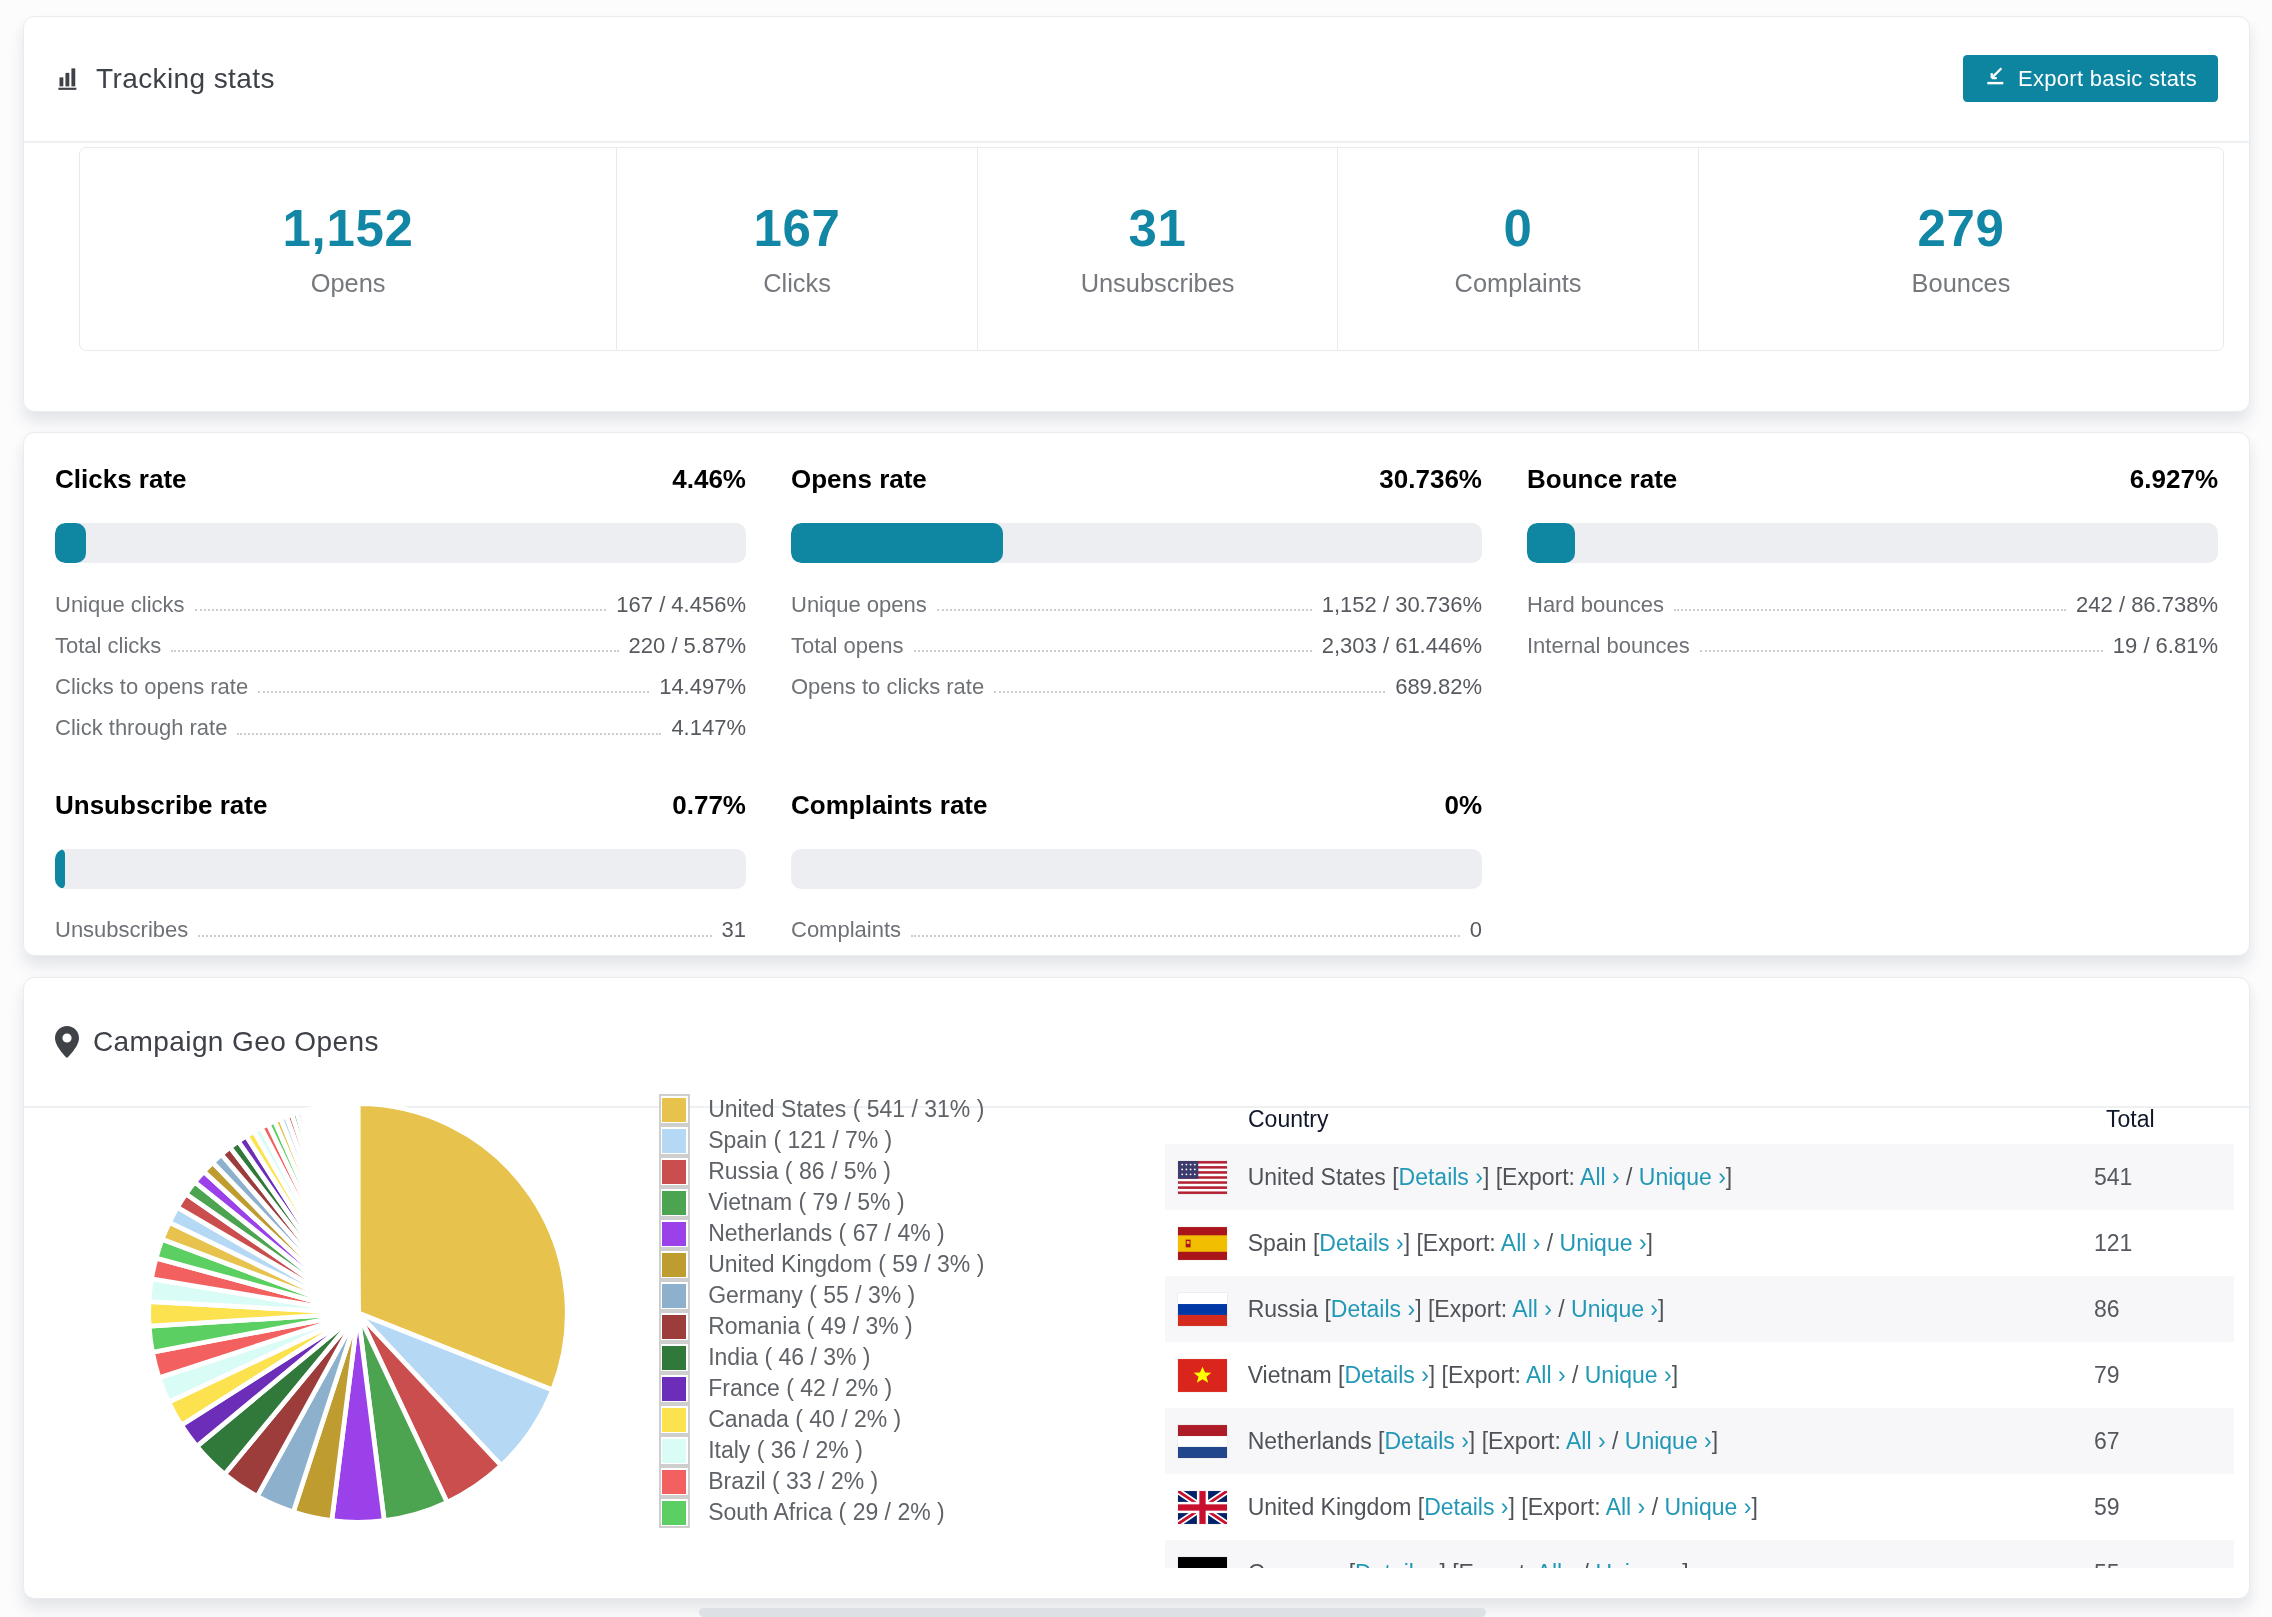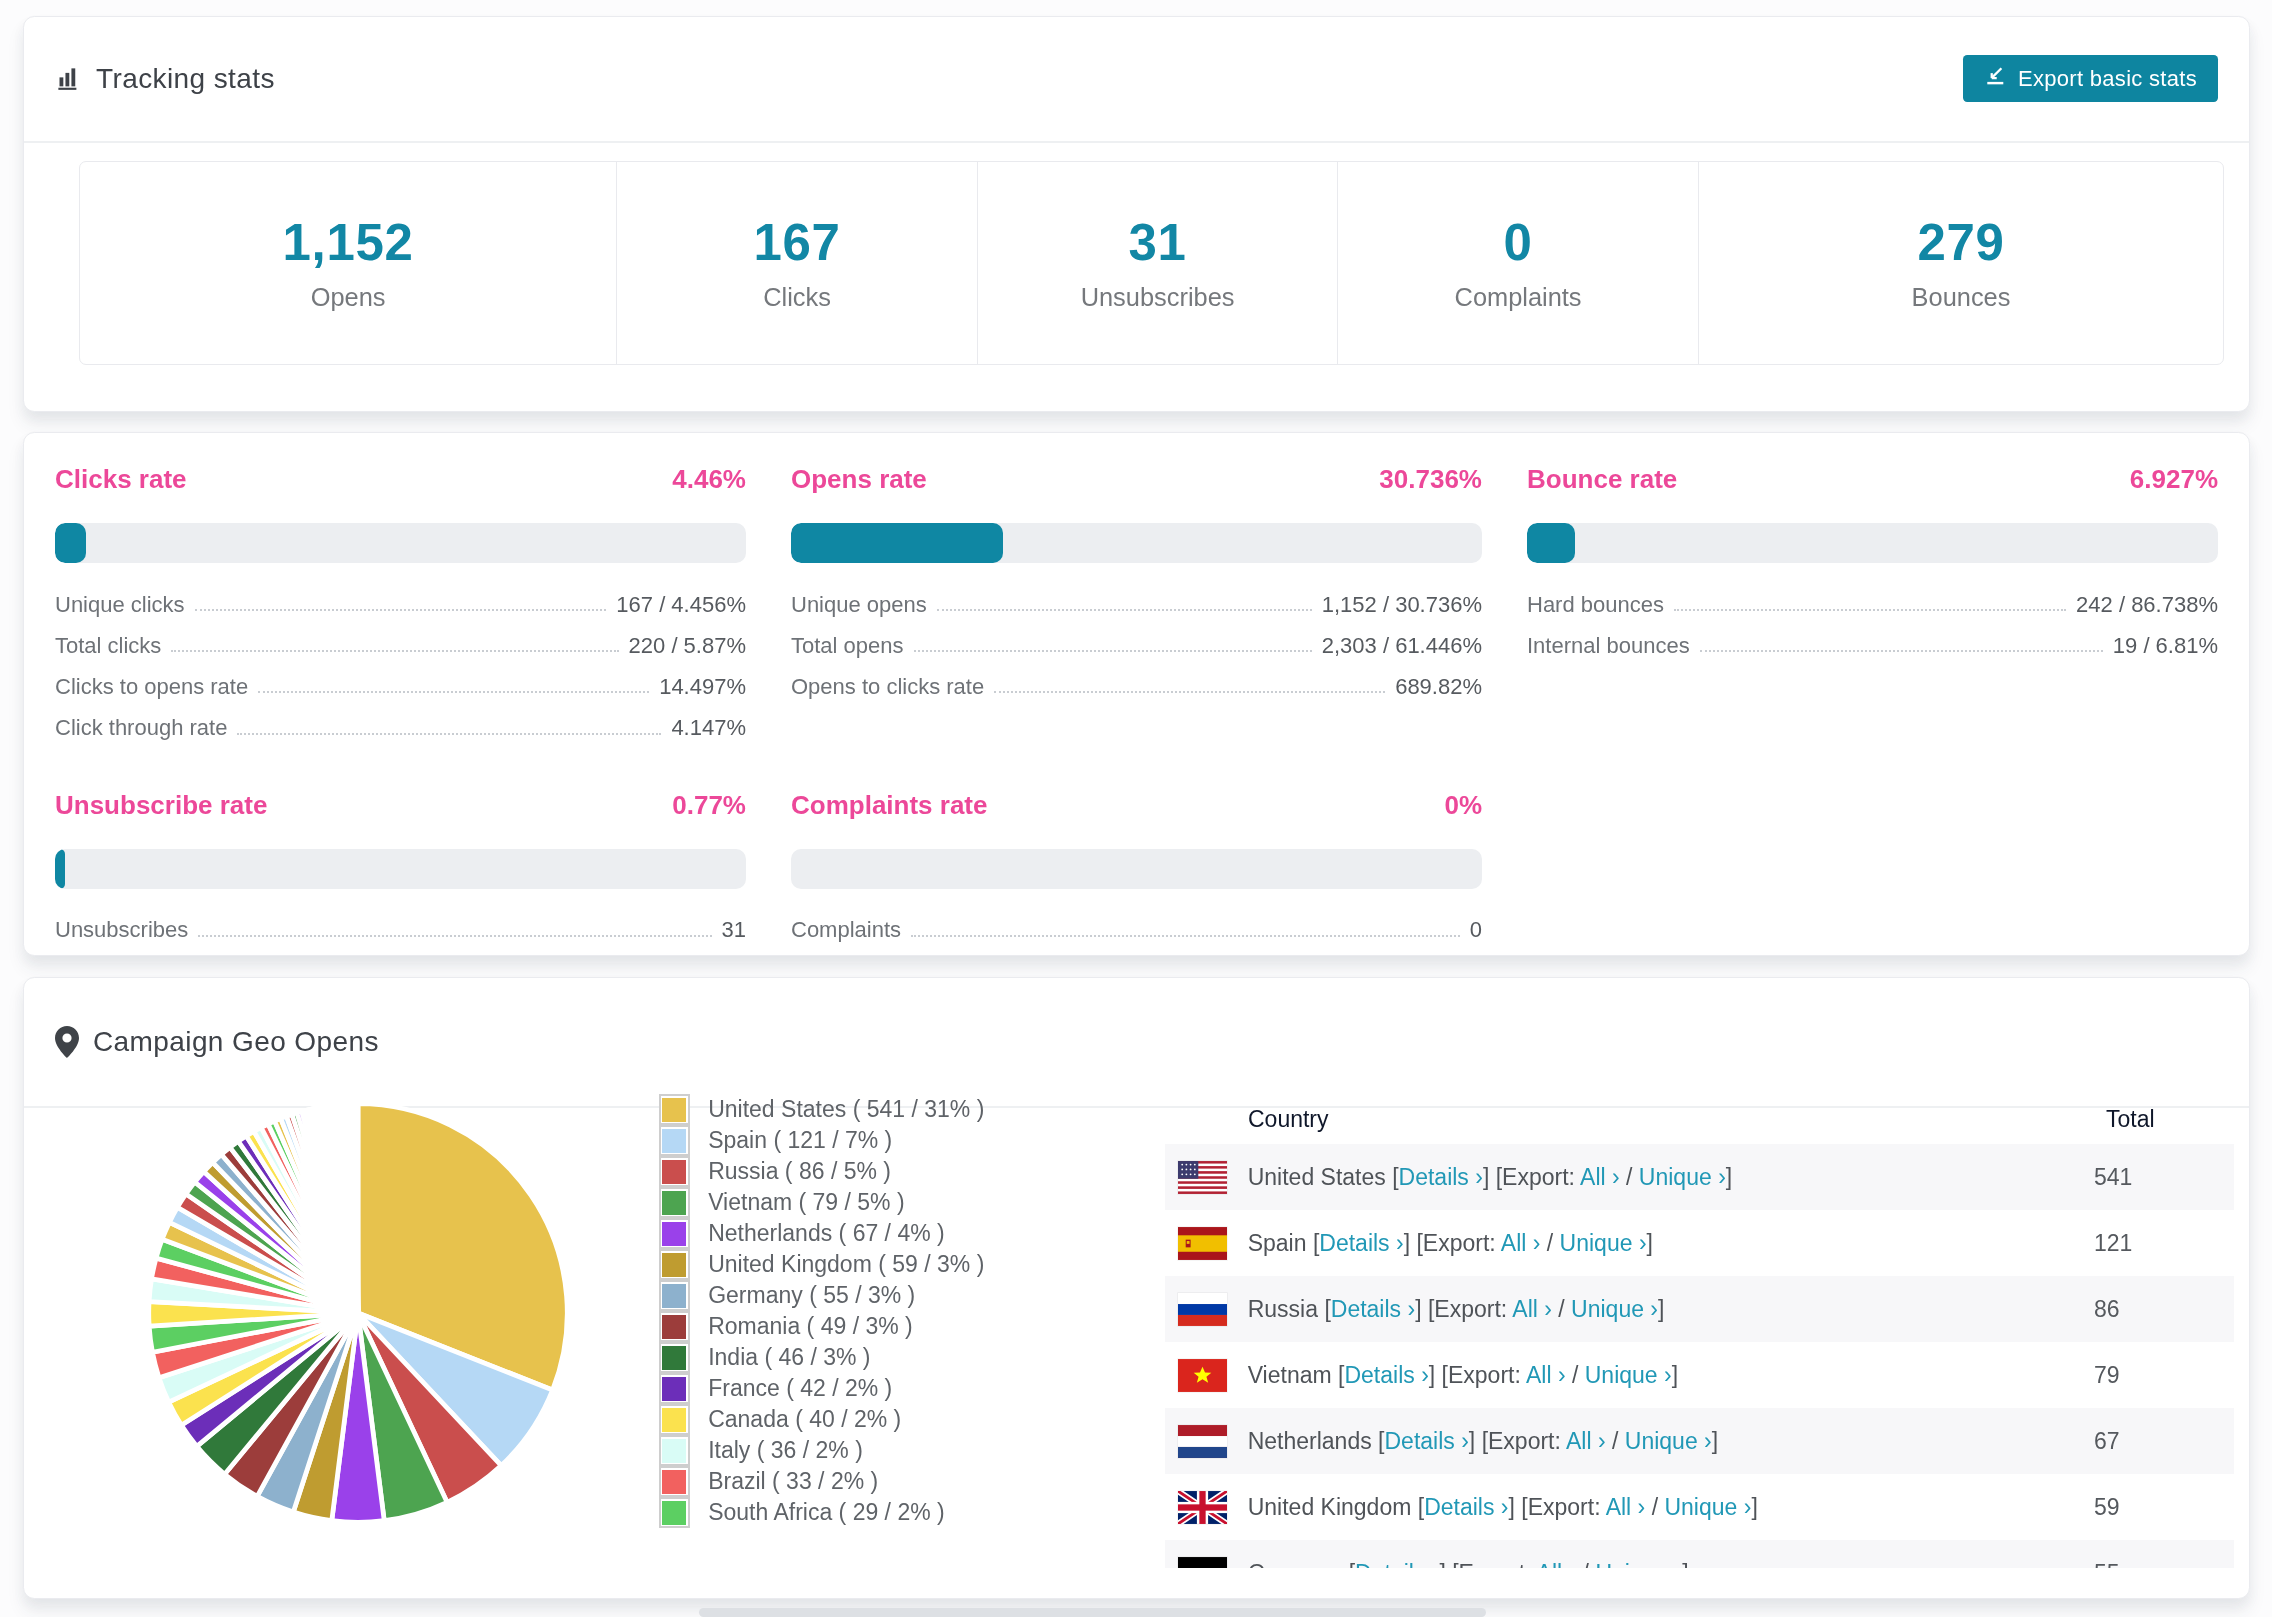--- a/index.html
+++ b/index.html
@@ -14,32 +14,32 @@
   .card-header{position:absolute;top:0;left:0;right:0;height:100px;display:flex;align-items:center;
                padding:12px 31px;border-bottom:2.1px solid #eef0f2;}
   .card-geo .card-header{height:104px;}
   .card-title{font-size:28px;font-weight:400;color:#3e4248;margin-left:14px;letter-spacing:0.4px;}
   .hicon{display:flex;align-items:center;}
 
   .export-btn{margin-left:auto;display:flex;align-items:center;gap:11.3px;height:47px;padding:0 21px;
               background:#0e85a0;color:#fff;border:none;border-radius:4.2px;font-size:22px;
               font-family:inherit;cursor:pointer;letter-spacing:0.3px;}
 
-  .stats-grid{position:absolute;left:25px;right:25px;top:144px;height:202px;display:grid;
+  .stats-grid{position:absolute;left:25px;right:25px;top:130px;height:202px;display:grid;
               grid-template-columns:777fr 522fr 521fr 522fr 758fr;border:1.4px solid #e9eaee;border-radius:7px;margin-left:30px;}
   .stat-cell{border-right:1.4px solid #e9eaee;display:flex;flex-direction:column;align-items:center;justify-content:center;}
   .stat-cell:last-child{border-right:none;}
   .stat-num{font-size:51px;font-weight:bold;color:#1287a5;letter-spacing:0.7px;}
   .stat-lbl{font-size:25.4px;color:#75787c;margin-top:11.3px;}
 
   .rates-wrap{position:absolute;left:31px;right:31px;top:31px;}
   .rates-row{display:grid;grid-template-columns:1fr 1fr 1fr;column-gap:45px;}
   .rates-row + .rates-row{margin-top:41px;}
   .panel-head{display:flex;justify-content:space-between;align-items:baseline;
-              font-size:26px;font-weight:bold;color:#ec4899;}
+              font-size:26px;font-weight:bold;color:#000000;}
   .p-bar{margin-top:28px;height:40px;background:#eceef1;border-radius:10px;overflow:hidden;}
   .p-fill{height:100%;background:#0f87a3;border-radius:10px;}
   .p-rows{margin-top:21px;}
   .prow{display:flex;align-items:flex-end;padding:8.5px 0;font-size:22px;}
   .prow .lab{color:#6e7277;white-space:nowrap;line-height:1.1;}
   .prow .leader{flex:1;border-bottom:2.1px dotted #c9cdd2;margin:0 10px 5.6px;}
   .prow .val{color:#565a5f;white-space:nowrap;line-height:1.1;}
 
   .pie-wrap{position:absolute;left:118px;top:119px;width:432px;height:432px;}
   .legend{position:absolute;left:635px;top:116px;width:494px;list-style:none;margin:0;padding:0;}

